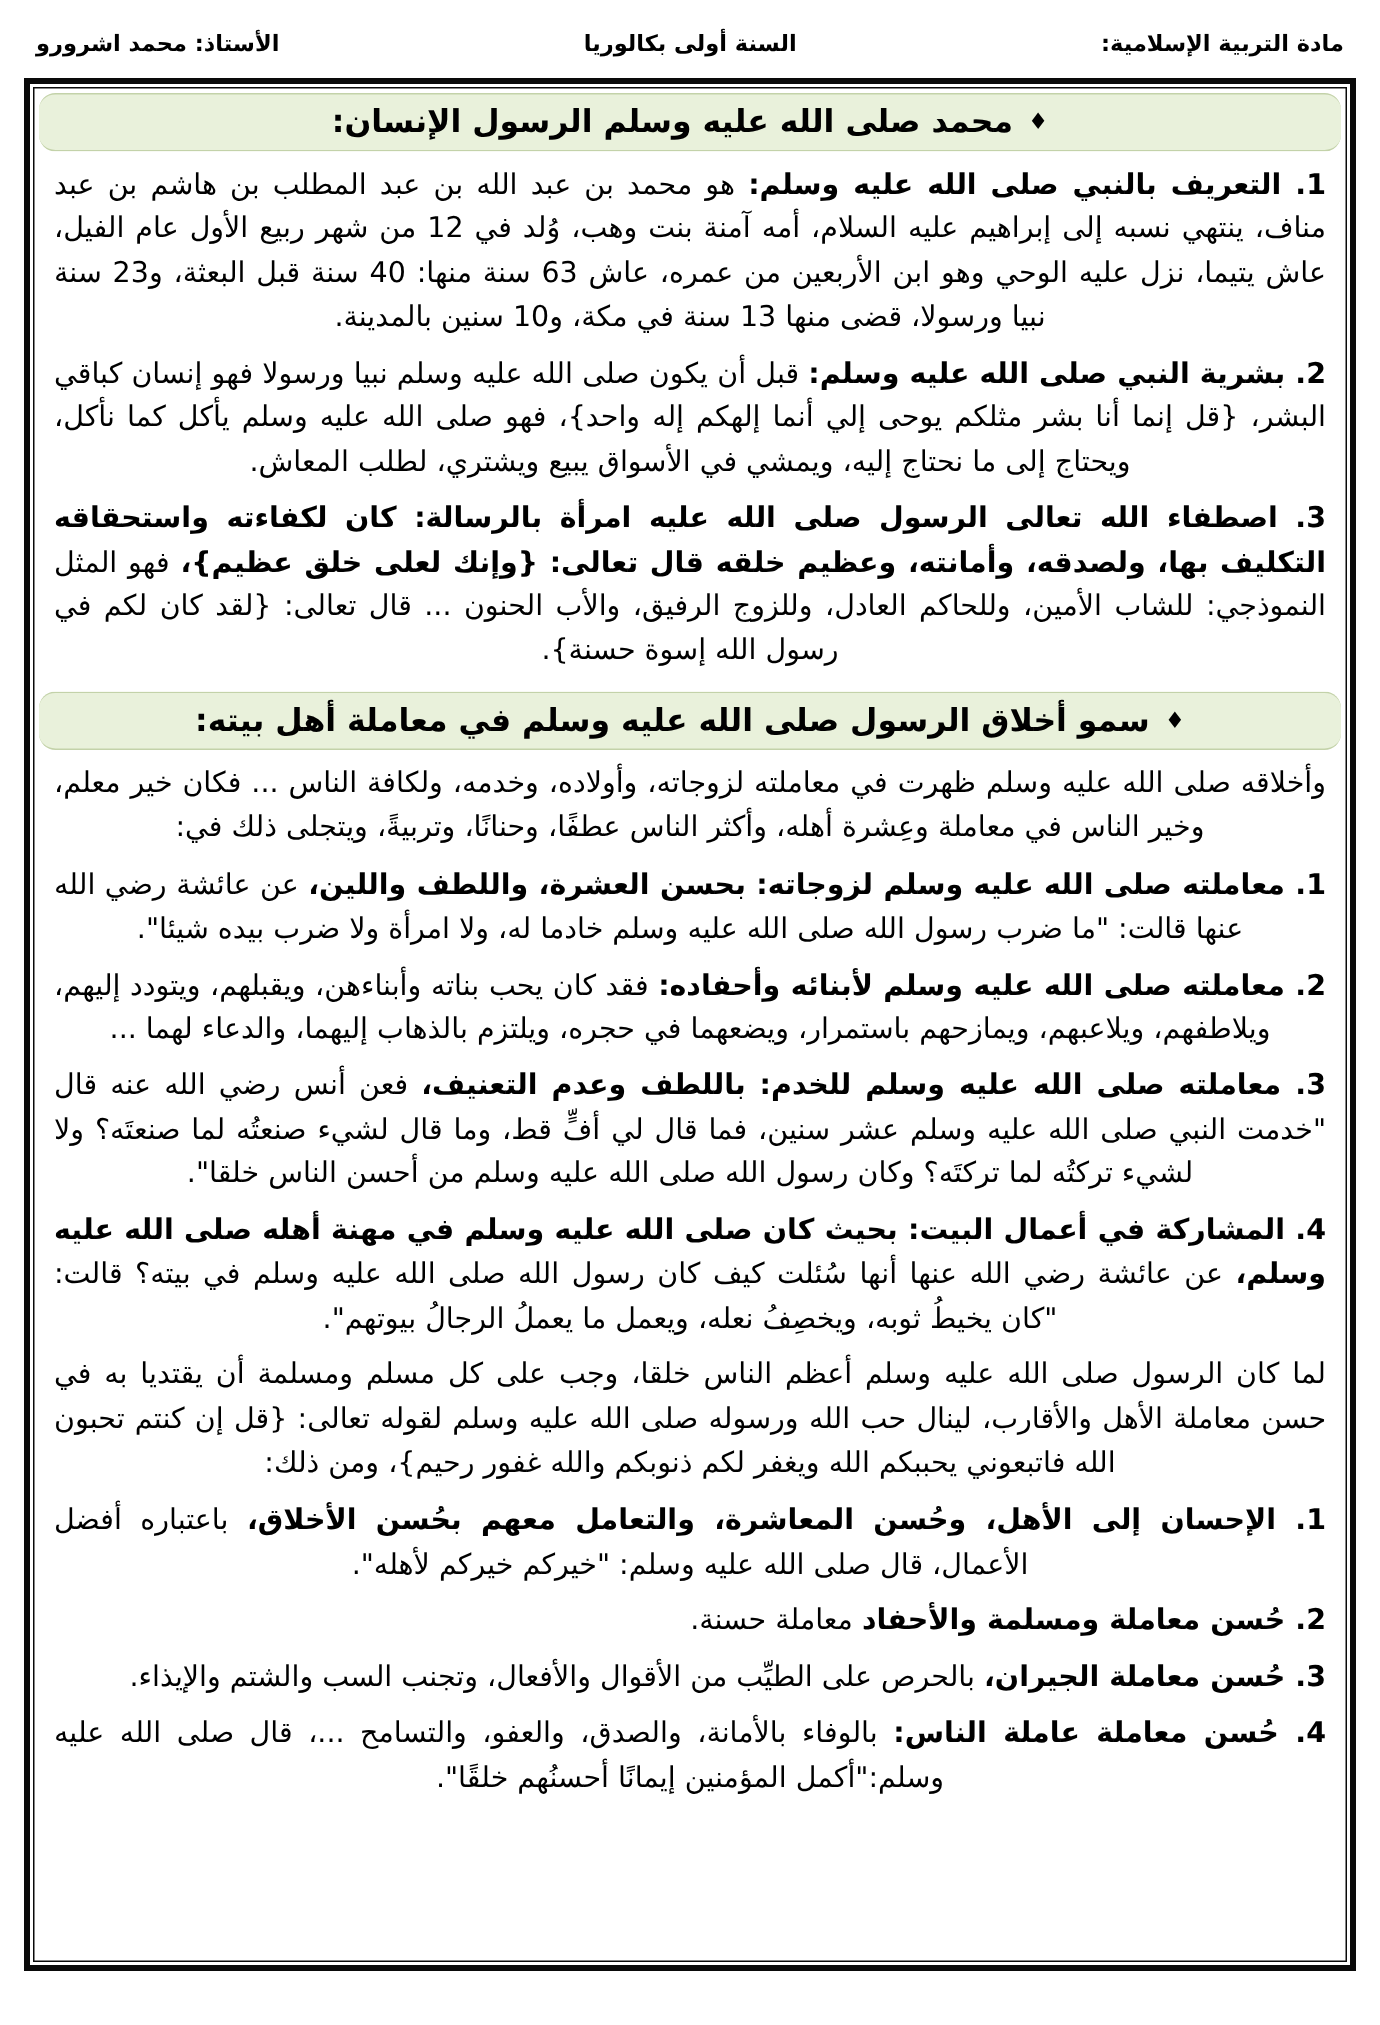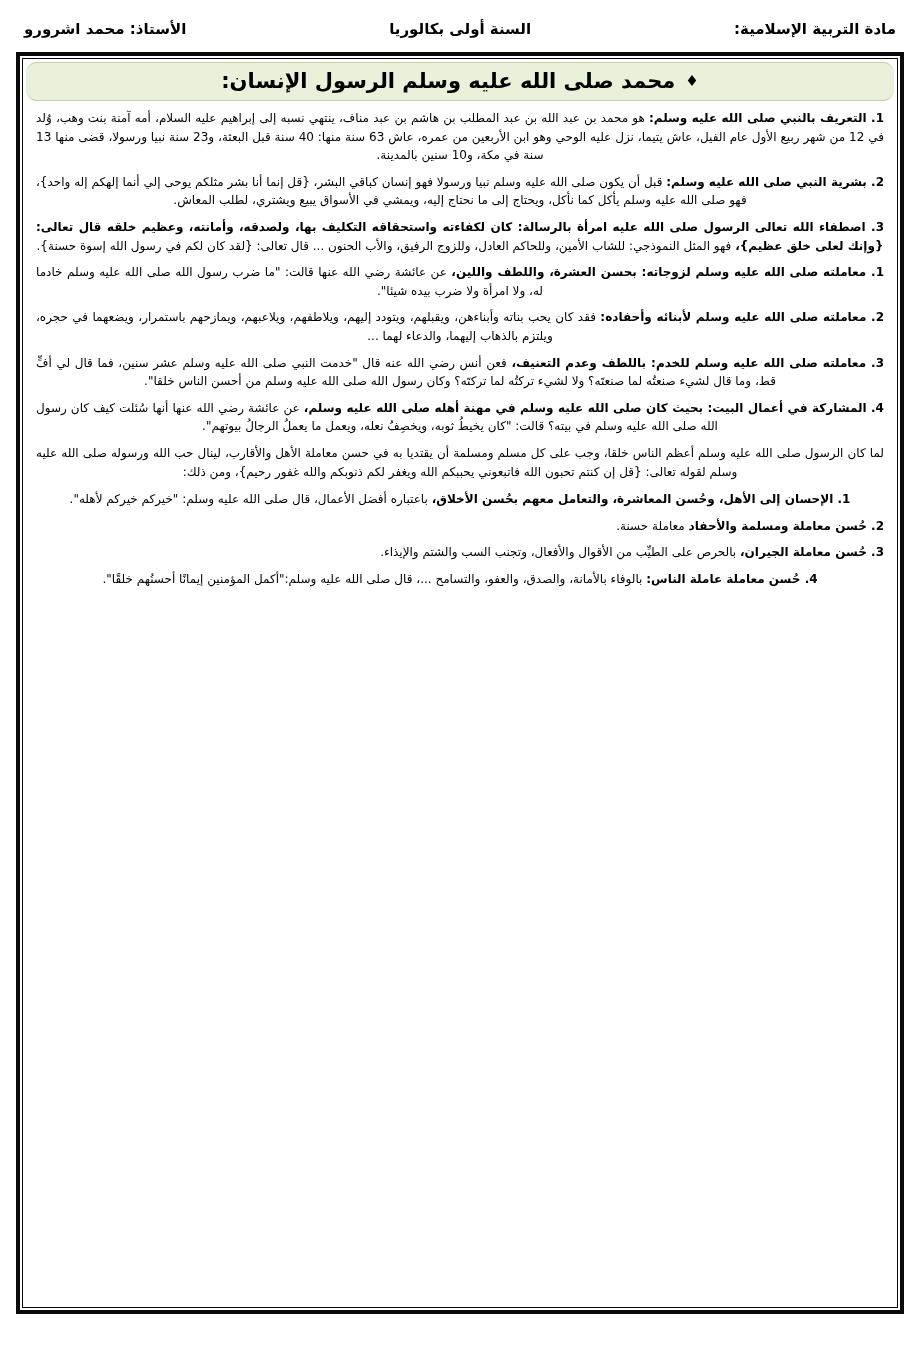--- a/index.html
+++ b/index.html
@@ -20,21 +20,21 @@
   .frame-inner { border: 1px solid #0a0a0a; margin: 2px; height: calc(100% - 4px); overflow: hidden; }
   .bar {
     background: #e9f1db;
     border-top: 1px solid #c3d2a9; border-bottom: 1px solid #c3d2a9;
     margin: 3px 3px 8px;
     padding: 6px 0 7px;
     text-align: center; font-weight: bold; font-size: 21px; border-radius: 11px;
   }
   .bar.later { margin-top: 12px; }
   .diamond { font-size: 15px; margin-inline-end: 10px; display: inline-block; transform: translateY(-2px); }
-  .content { padding: 0 13px; font-size: 12px; line-height: 1.55; }
+  .content { padding: 0 13px; font-size: 19px; line-height: 1.55; }
   .intro { margin: 2px 0 9px; text-align: justify; text-align-last: center; }
   ol.items { margin: 0 0 2px; padding: 0; list-style-position: inside; }
   ol.items li {
     margin: 0 0 8px;
     text-align: justify; text-align-last: center;
   }
   ol.items li.single { text-align-last: start; }
   ol.items li::marker { font-weight: bold; }
   b.lead { font-weight: bold; }
 </style>
@@ -54,21 +54,25 @@
       <span class="diamond">♦</span><span>محمد صلى الله عليه وسلم الرسول الإنسان:</span>
     </div>
     <div class="content">
       <ol class="items">
         <li><b class="lead">التعريف بالنبي صلى الله عليه وسلم:</b> <span>هو محمد بن عبد الله بن عبد المطلب بن هاشم بن عبد مناف، ينتهي نسبه إلى إبراهيم عليه السلام، أمه آمنة بنت وهب، وُلد في 12 من شهر ربيع الأول عام الفيل، عاش يتيما، نزل عليه الوحي وهو ابن الأربعين من عمره، عاش 63 سنة منها: 40 سنة قبل البعثة، و23 سنة نبيا ورسولا، قضى منها 13 سنة في مكة، و10 سنين بالمدينة.</span></li>
         <li><b class="lead">بشرية النبي صلى الله عليه وسلم:</b> <span>قبل أن يكون صلى الله عليه وسلم نبيا ورسولا فهو إنسان كباقي البشر، {قل إنما أنا بشر مثلكم يوحى إلي أنما إلهكم إله واحد}، فهو صلى الله عليه وسلم يأكل كما نأكل، ويحتاج إلى ما نحتاج إليه، ويمشي في الأسواق يبيع ويشتري، لطلب المعاش.</span></li>
         <li><b class="lead">اصطفاء الله تعالى الرسول صلى الله عليه امرأة بالرسالة: كان لكفاءته واستحقاقه التكليف بها، ولصدقه، وأمانته، وعظيم خلقه قال تعالى: {وإنك لعلى خلق عظيم}،</b> <span>فهو المثل النموذجي: للشاب الأمين، وللحاكم العادل، وللزوج الرفيق، والأب الحنون ... قال تعالى: {لقد كان لكم في رسول الله إسوة حسنة}.</span></li>
       </ol>
     </div>
 
+    <div class="bar later" style="background: rgb(233, 241, 219);">
+      <span class="diamond">♦</span><span>سمو أخلاق الرسول صلى الله عليه وسلم في معاملة أهل بيته:</span>
+    </div>
     <div class="content">
+      <p class="intro">وأخلاقه صلى الله عليه وسلم ظهرت في معاملته لزوجاته، وأولاده، وخدمه، ولكافة الناس ... فكان خير معلم، وخير الناس في معاملة وعِشرة أهله، وأكثر الناس عطفًا، وحنانًا، وتربيةً، ويتجلى ذلك في:</p>
       <ol class="items">
         <li><b class="lead">معاملته صلى الله عليه وسلم لزوجاته: بحسن العشرة، واللطف واللين،</b> <span>عن عائشة رضي الله عنها قالت: "ما ضرب رسول الله صلى الله عليه وسلم خادما له، ولا امرأة ولا ضرب بيده شيئا".</span></li>
         <li><b class="lead">معاملته صلى الله عليه وسلم لأبنائه وأحفاده:</b> <span>فقد كان يحب بناته وأبناءهن، ويقبلهم، ويتودد إليهم، ويلاطفهم، ويلاعبهم، ويمازحهم باستمرار، ويضعهما في حجره، ويلتزم بالذهاب إليهما، والدعاء لهما ...</span></li>
         <li><b class="lead">معاملته صلى الله عليه وسلم للخدم: باللطف وعدم التعنيف،</b> <span>فعن أنس رضي الله عنه قال "خدمت النبي صلى الله عليه وسلم عشر سنين، فما قال لي أفٍّ قط، وما قال لشيء صنعتُه لما صنعتَه؟ ولا لشيء تركتُه لما تركتَه؟ وكان رسول الله صلى الله عليه وسلم من أحسن الناس خلقا".</span></li>
         <li><b class="lead">المشاركة في أعمال البيت: بحيث كان صلى الله عليه وسلم في مهنة أهله صلى الله عليه وسلم،</b> <span>عن عائشة رضي الله عنها أنها سُئلت كيف كان رسول الله صلى الله عليه وسلم في بيته؟ قالت: "كان يخيطُ ثوبه، ويخصِفُ نعله، ويعمل ما يعملُ الرجالُ بيوتهم".</span></li>
       </ol>
     </div>
 
     <div class="content">
       <p class="intro">لما كان الرسول صلى الله عليه وسلم أعظم الناس خلقا، وجب على كل مسلم ومسلمة أن يقتديا به في حسن معاملة الأهل والأقارب، لينال حب الله ورسوله صلى الله عليه وسلم لقوله تعالى: {قل إن كنتم تحبون الله فاتبعوني يحببكم الله ويغفر لكم ذنوبكم والله غفور رحيم}، ومن ذلك:</p>

